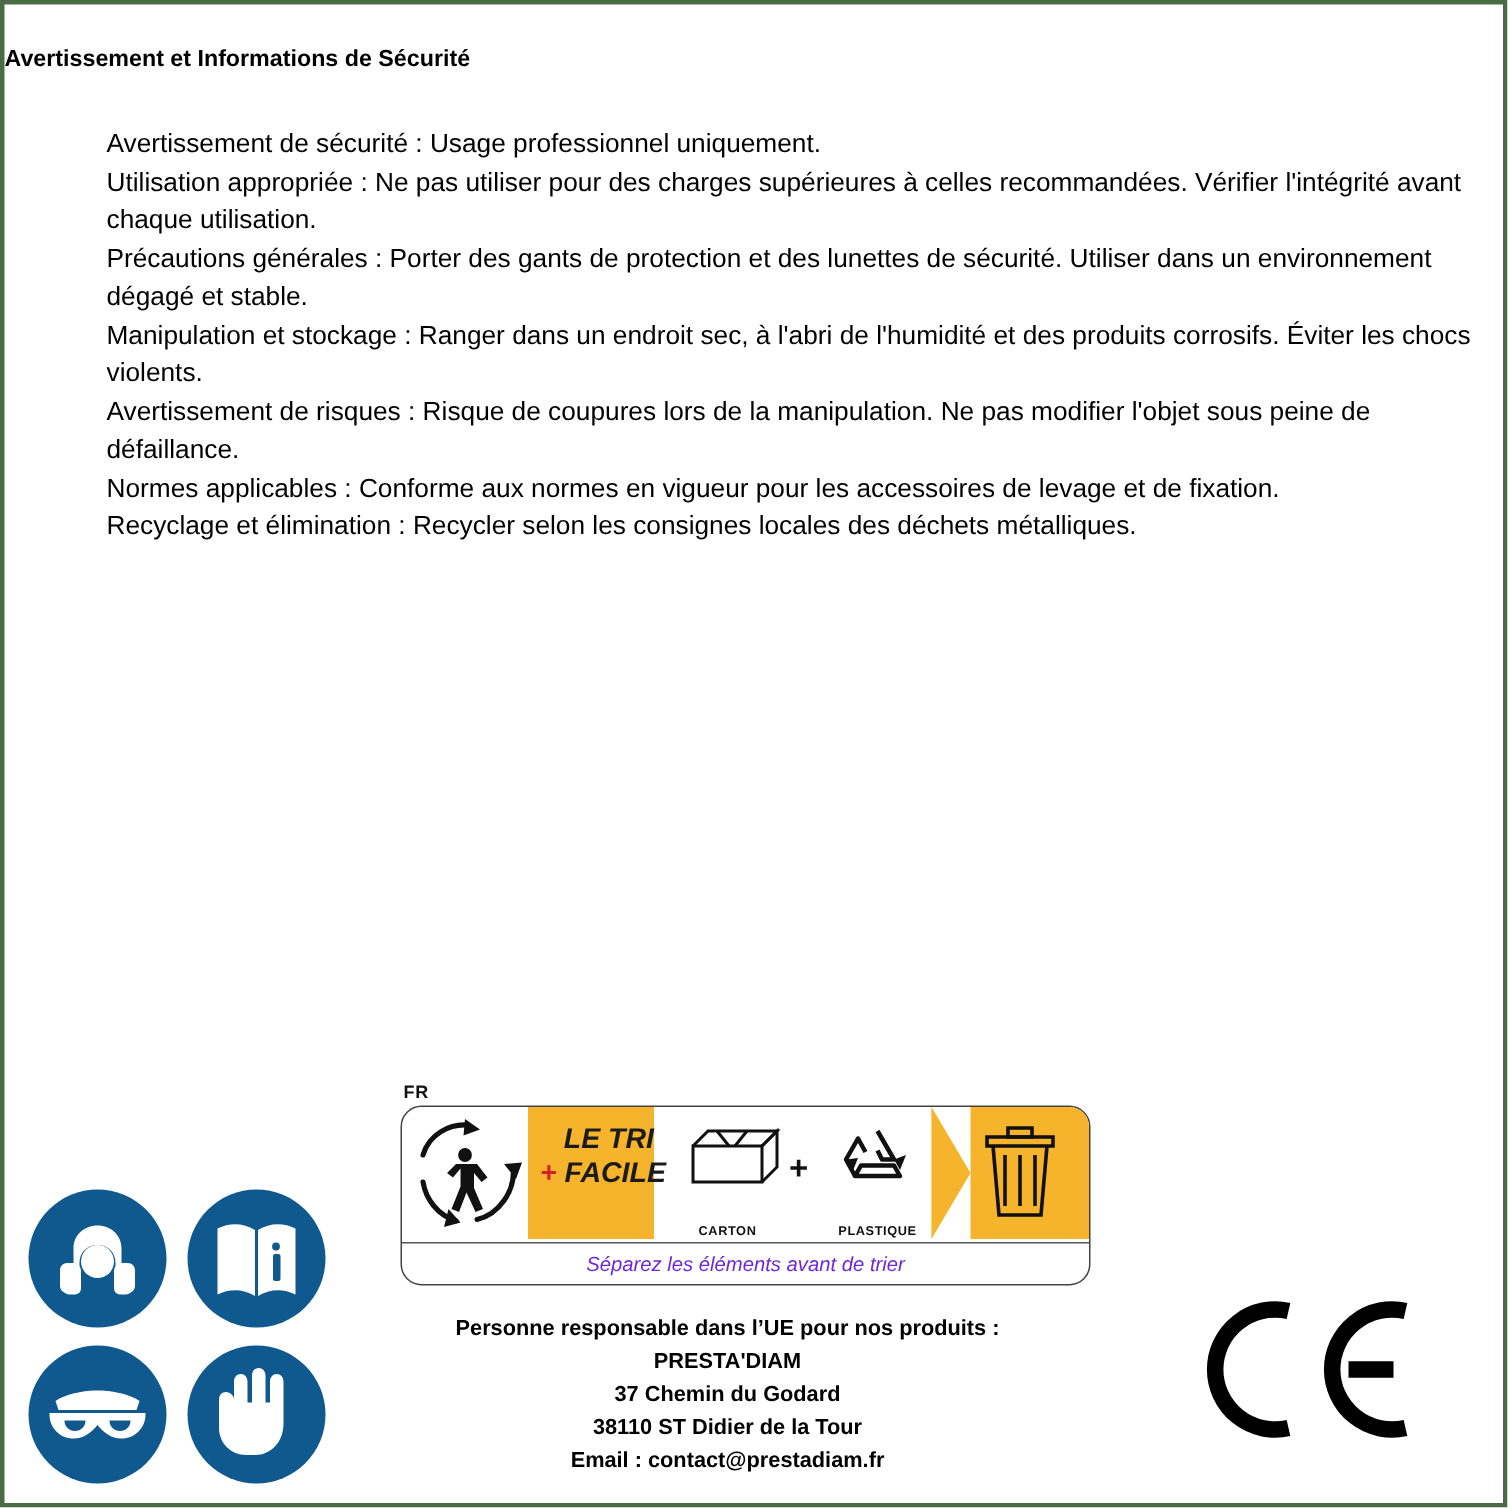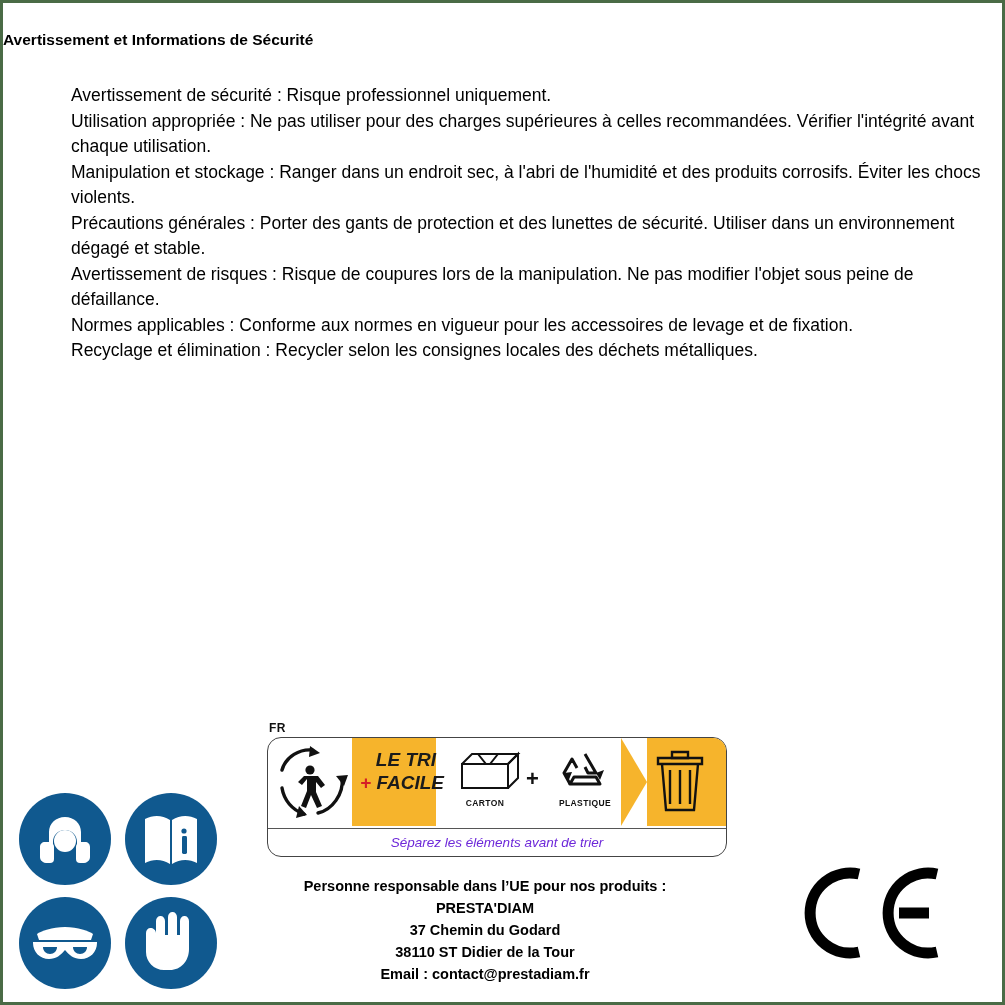--- a/index.html
+++ b/index.html
@@ -159,21 +159,21 @@
     left: 278px;
     top: 8px;
     width: 78px;
     text-align: center;
   }
   .mini-cap {
     font-size: 8.5px;
     font-weight: bold;
     letter-spacing: .4px;
     color: #111;
-    margin-top: 2px;
+    margin-top: 18px;
   }
   .tri-bac {
     position: absolute;
     left: 372px;
     top: 6px;
     width: 80px;
     text-align: center;
   }
   .tri-footer {
     position: absolute;
@@ -212,24 +212,24 @@
   }
 </style>
 </head>
 <body>
 
 <div class="page">
 
   <div class="doc-title">Avertissement et Informations de Sécurité</div>
 
   <div class="body-text">
-    <p>Avertissement de sécurité : Risque professionnel uniquement.</p>
+    <p>Avertissement de sécurité : Usage professionnel uniquement.</p>
     <p>Utilisation appropriée : Ne pas utiliser pour des charges supérieures à celles recommandées. Vérifier l'intégrité avant chaque utilisation.</p>
+    <p>Précautions générales : Porter des gants de protection et des lunettes de sécurité. Utiliser dans un environnement dégagé et stable.</p>
     <p>Manipulation et stockage : Ranger dans un endroit sec, à l'abri de l'humidité et des produits corrosifs. Éviter les chocs violents.</p>
-    <p>Précautions générales : Porter des gants de protection et des lunettes de sécurité. Utiliser dans un environnement dégagé et stable.</p>
     <p>Avertissement de risques : Risque de coupures lors de la manipulation. Ne pas modifier l'objet sous peine de défaillance.</p>
     <p>Normes applicables : Conforme aux normes en vigueur pour les accessoires de levage et de fixation.</p>
     <p>Recyclage et élimination : Recycler selon les consignes locales des déchets métalliques.</p>
   </div>
 
   <div class="pictos">
 
     <div class="picto p1">
       <svg width="92" height="92" viewBox="0 0 92 92">
         <g fill="#ffffff">

